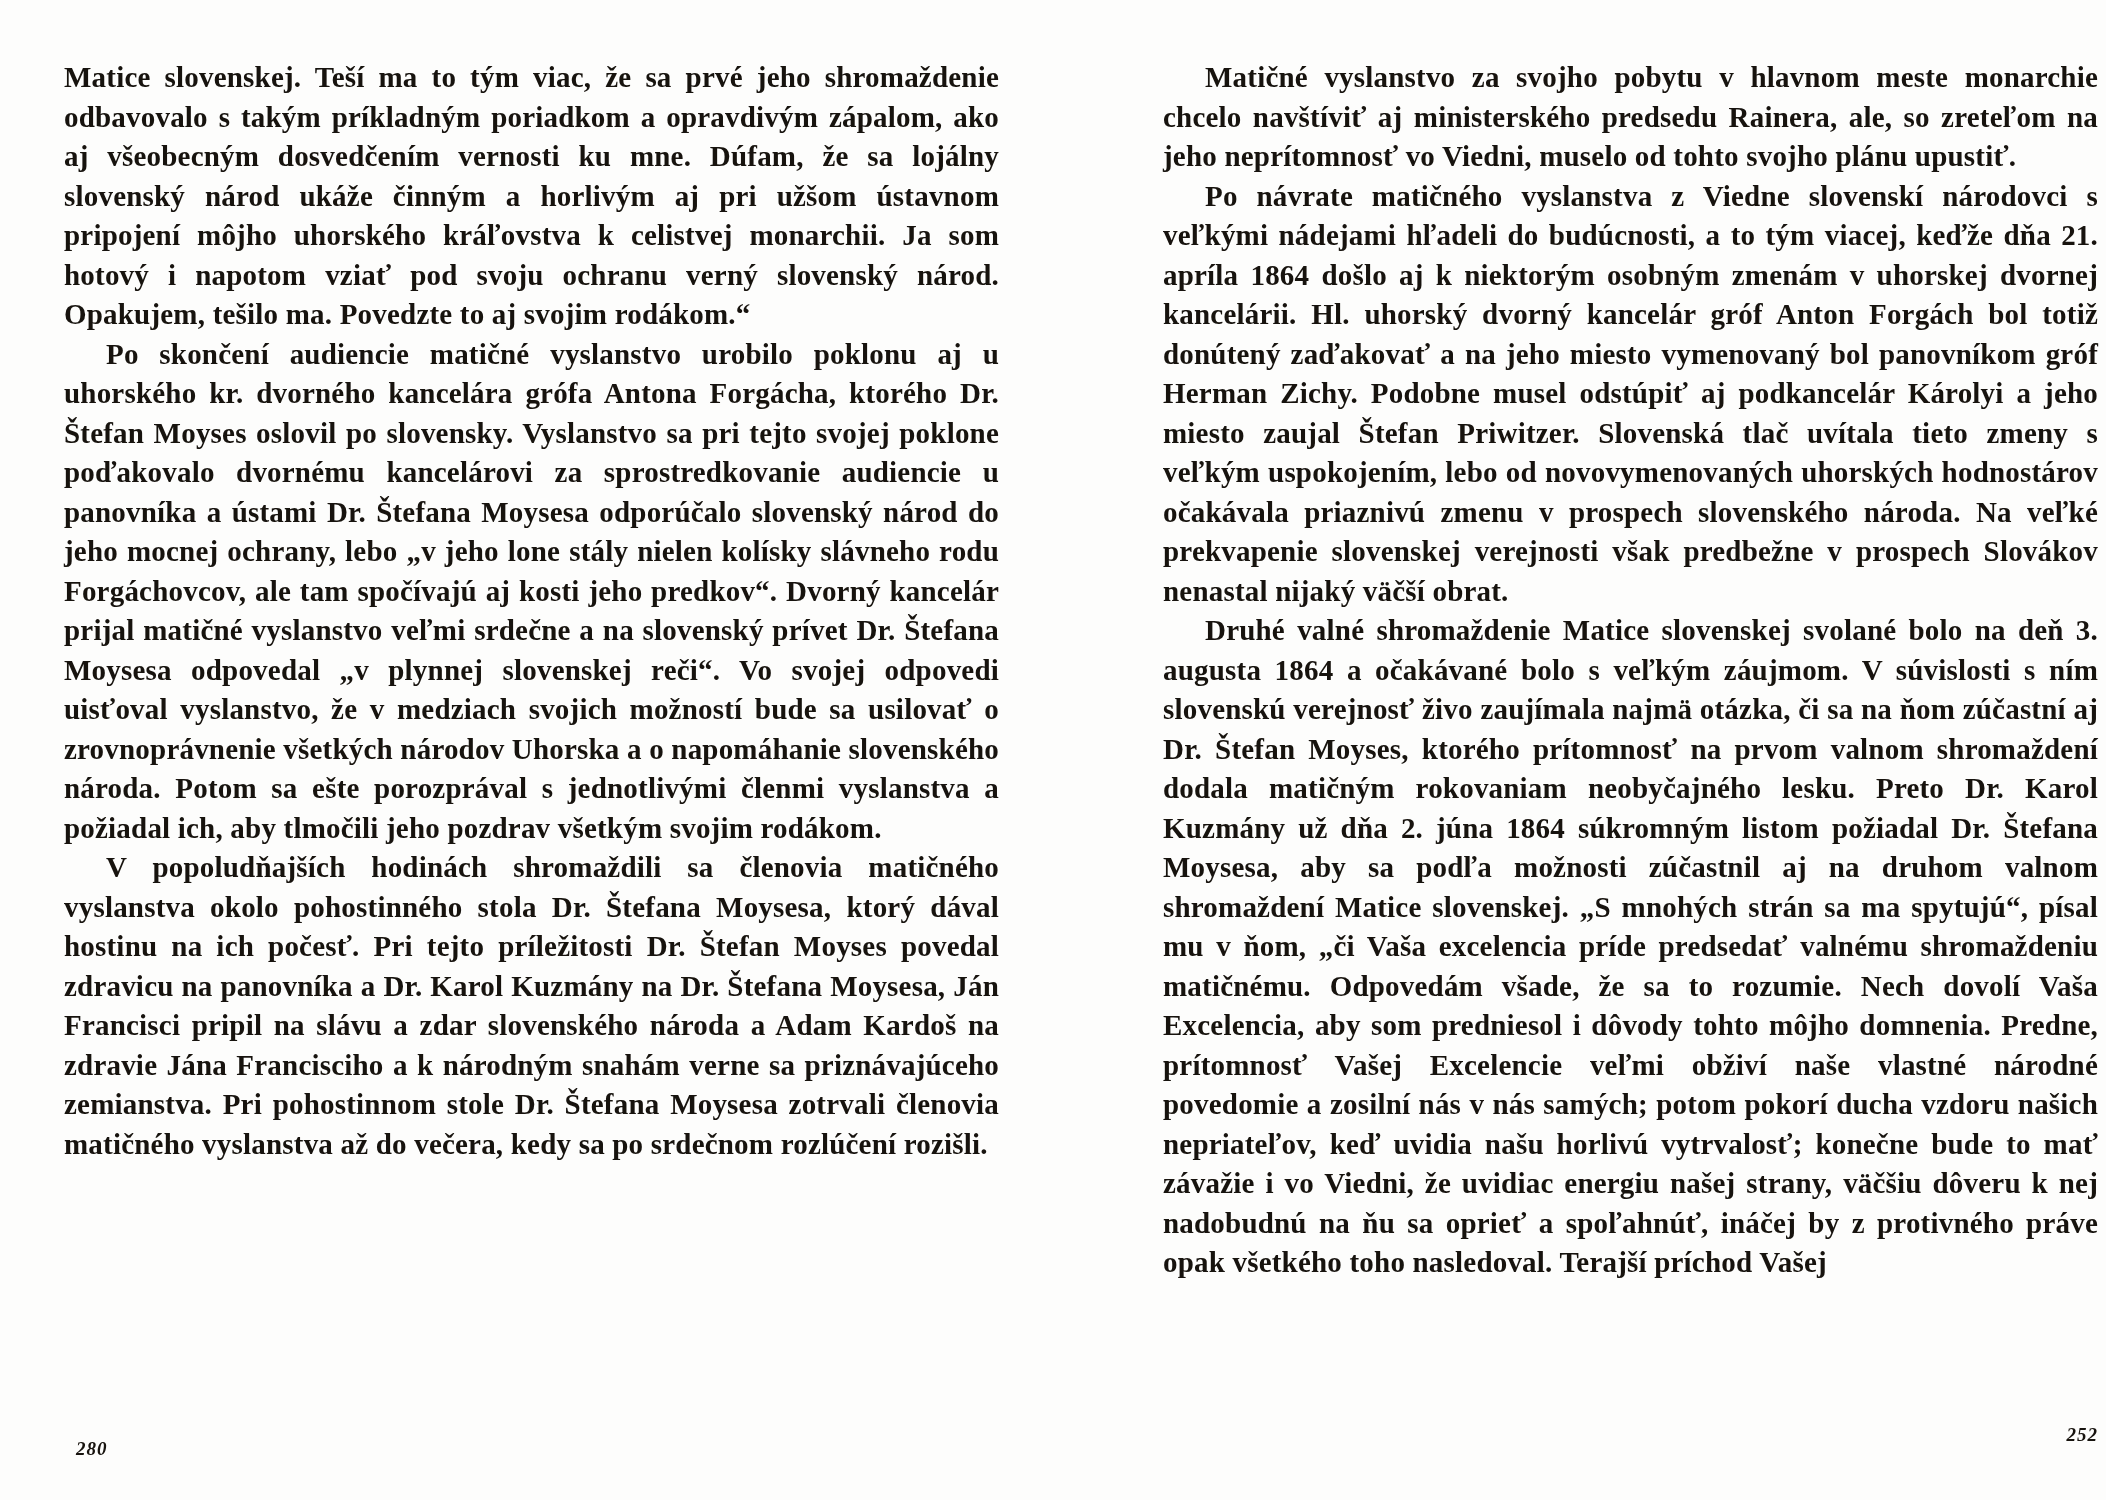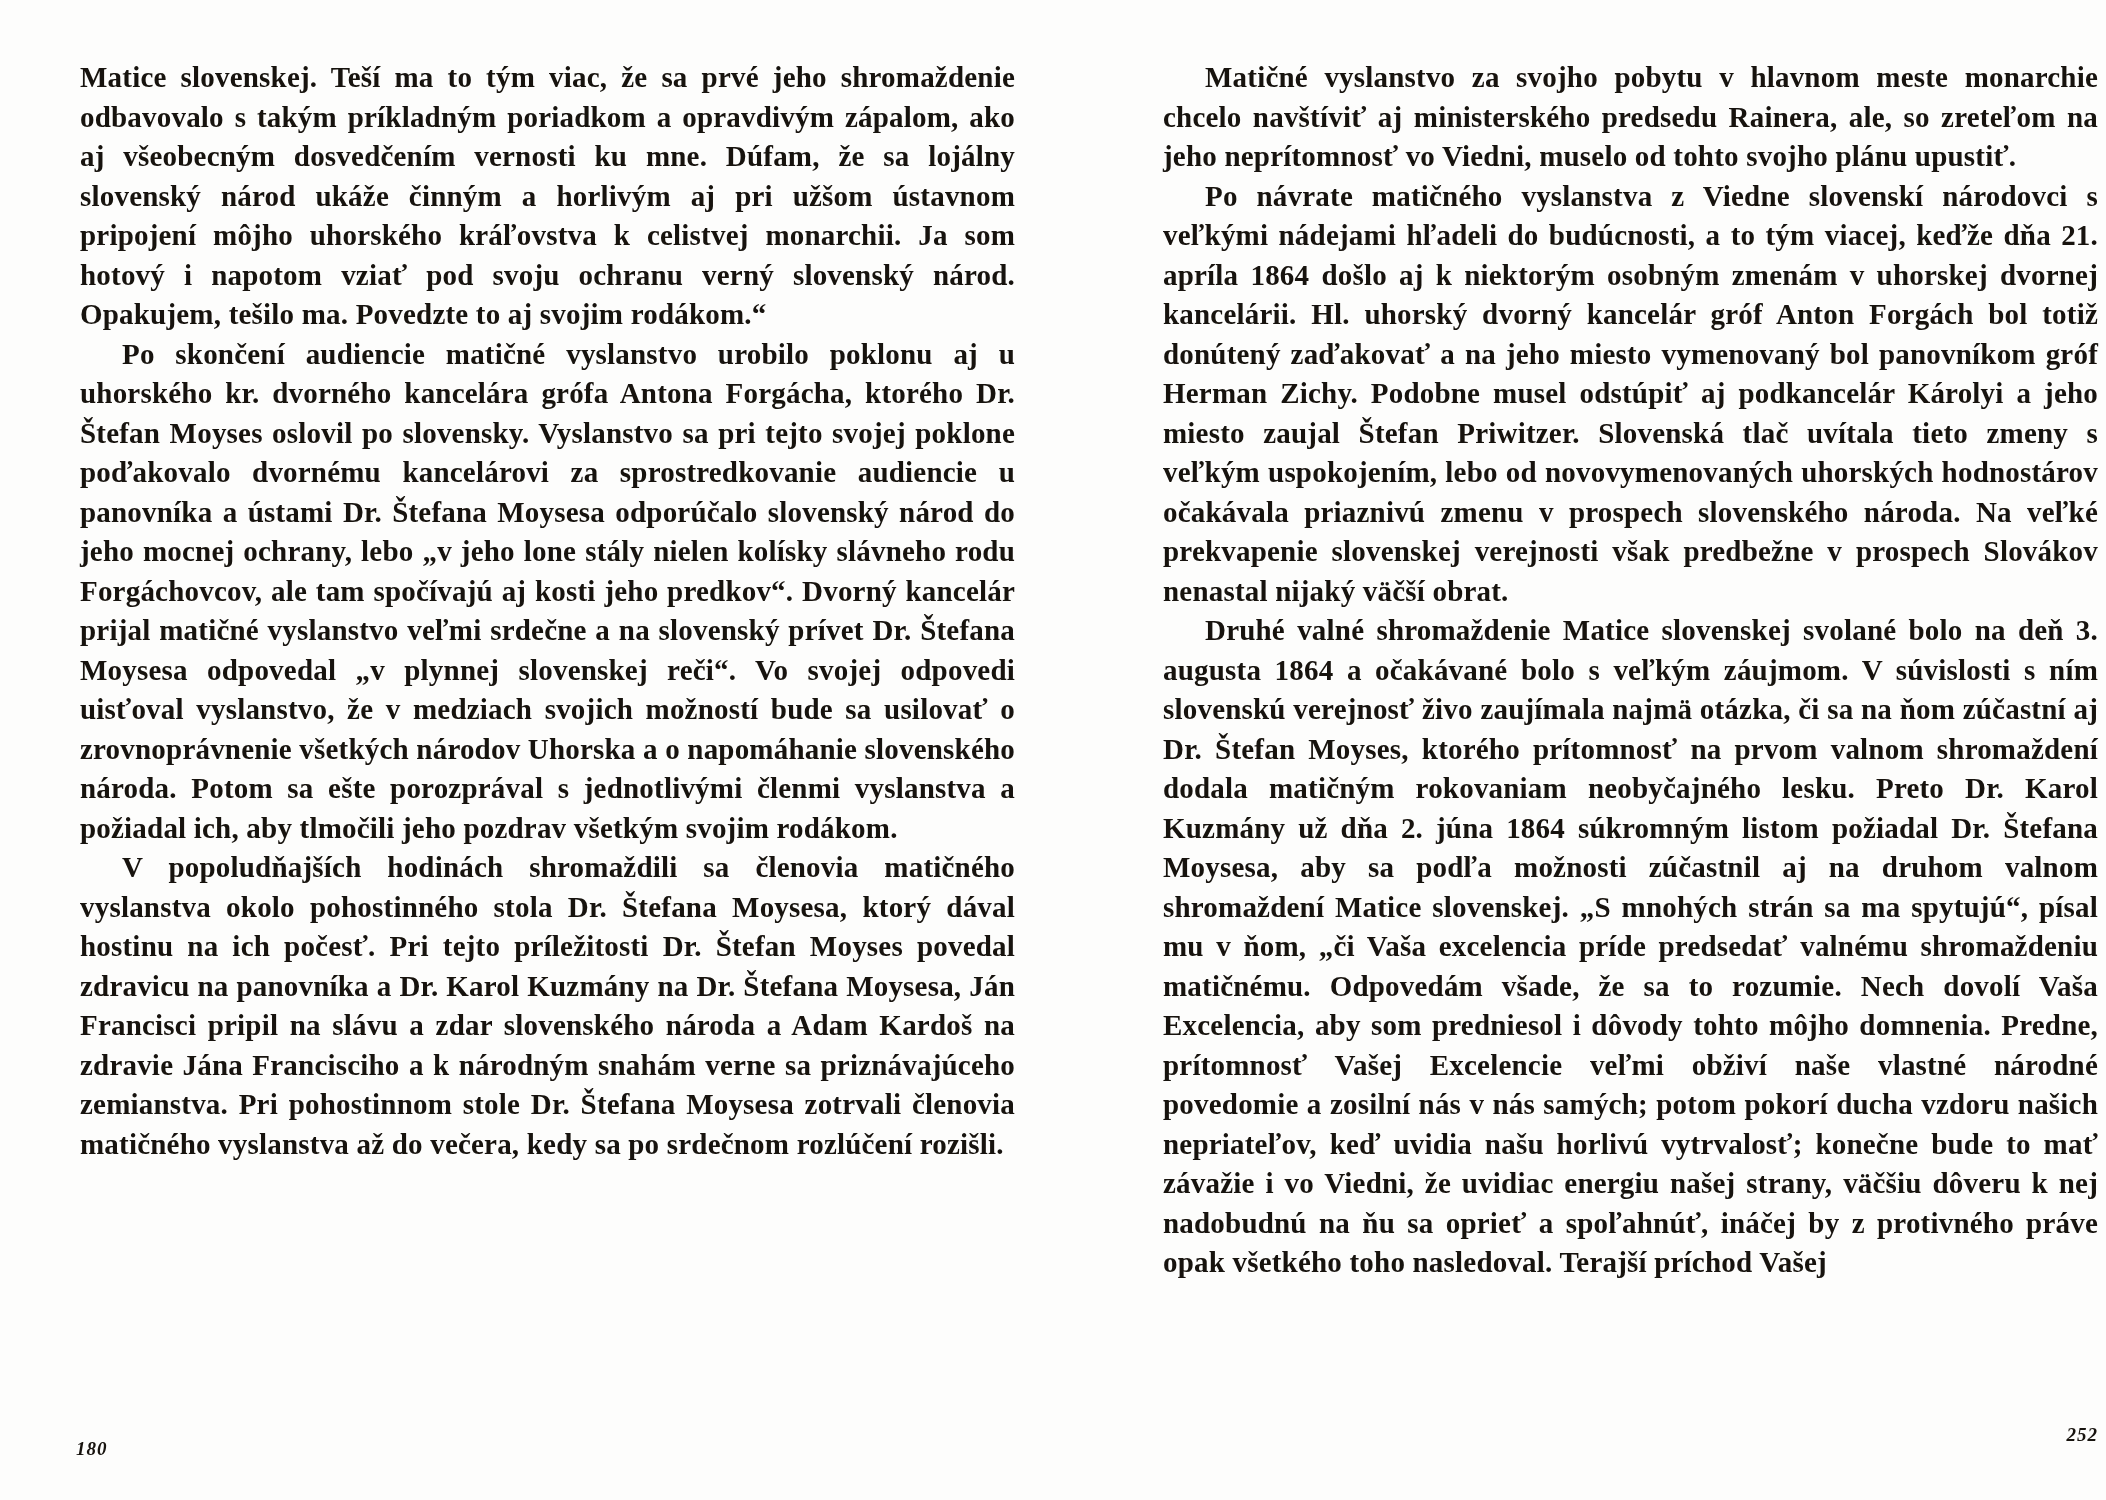--- a/index.html
+++ b/index.html
@@ -31,21 +31,21 @@
   .text-block {
     position: absolute;
     top: 58px;
     width: 935px;
     font-size: 29px;
     line-height: 39.5px;
     font-weight: 700;
     text-align: justify;
     letter-spacing: 0.2px;
   }
-  .page.left  .text-block { left: 80px; }
+  .page.left  .text-block { left: 64px; }
   .page.right .text-block { left: 110px; }
 
   .para {
     margin: 0;
     padding: 0;
   }
   .para.indent { text-indent: 42px; }
   .para.no-indent { text-indent: 0; }
 
   .page-number {
@@ -70,21 +70,21 @@
 <body>
 
 <div class="spread">
 
   <section class="page left">
     <div class="text-block">
       <p class="para no-indent">Matice slovenskej. Teší ma to tým viac, že sa prvé jeho shromaždenie odbavovalo s takým príkladným poriadkom a opravdivým zápalom, ako aj všeobecným dosvedčením vernosti ku mne. Dúfam, že sa lojálny slovenský národ ukáže činným a horlivým aj pri užšom ústavnom pripojení môjho uhorského kráľovstva k celistvej monarchii. Ja som hotový i napotom vziať pod svoju ochranu verný slovenský národ. Opakujem, tešilo ma. Povedzte to aj svojim rodákom.“</p>
       <p class="para indent">Po skončení audiencie matičné vyslanstvo urobilo poklonu aj u uhorského kr. dvorného kancelára grófa Antona Forgácha, ktorého Dr. Štefan Moyses oslovil po slovensky. Vyslanstvo sa pri tejto svojej poklone poďakovalo dvornému kancelárovi za sprostredkovanie audiencie u panovníka a ústami Dr. Štefana Moysesa odporúčalo slovenský národ do jeho mocnej ochrany, lebo „v jeho lone stály nielen kolísky slávneho rodu Forgáchovcov, ale tam spočívajú aj kosti jeho predkov“. Dvorný kancelár prijal matičné vyslanstvo veľmi srdečne a na slovenský prívet Dr. Štefana Moysesa odpovedal „v plynnej slovenskej reči“. Vo svojej odpovedi uisťoval vyslanstvo, že v medziach svojich možností bude sa usilovať o zrovnoprávnenie všetkých národov Uhorska a o napomáhanie slovenského národa. Potom sa ešte porozprával s jednotlivými členmi vyslanstva a požiadal ich, aby tlmočili jeho pozdrav všetkým svojim rodákom.</p>
       <p class="para indent">V popoludňajších hodinách shromaždili sa členovia matičného vyslanstva okolo pohostinného stola Dr. Štefana Moysesa, ktorý dával hostinu na ich počesť. Pri tejto príležitosti Dr. Štefan Moyses povedal zdravicu na panovníka a Dr. Karol Kuzmány na Dr. Štefana Moysesa, Ján Francisci pripil na slávu a zdar slovenského národa a Adam Kardoš na zdravie Jána Francisciho a k národným snahám verne sa priznávajúceho zemianstva. Pri pohostinnom stole Dr. Štefana Moysesa zotrvali členovia matičného vyslanstva až do večera, kedy sa po srdečnom rozlúčení rozišli.</p>
     </div>
-    <div class="page-number">180</div>
+    <div class="page-number">280</div>
   </section>
 
   <section class="page right">
     <div class="text-block">
       <p class="para indent">Matičné vyslanstvo za svojho pobytu v hlavnom meste monarchie chcelo navštíviť aj ministerského predsedu Rainera, ale, so zreteľom na jeho neprítomnosť vo Viedni, muselo od tohto svojho plánu upustiť.</p>
       <p class="para indent">Po návrate matičného vyslanstva z Viedne slovenskí národovci s veľkými nádejami hľadeli do budúcnosti, a to tým viacej, keďže dňa 21. apríla 1864 došlo aj k niektorým osobným zmenám v uhorskej dvornej kancelárii. Hl. uhorský dvorný kancelár gróf Anton Forgách bol totiž donútený zaďakovať a na jeho miesto vymenovaný bol panovníkom gróf Herman Zichy. Podobne musel odstúpiť aj podkancelár Károlyi a jeho miesto zaujal Štefan Priwitzer. Slovenská tlač uvítala tieto zmeny s veľkým uspokojením, lebo od novovymenovaných uhorských hodnostárov očakávala priaznivú zmenu v prospech slovenského národa. Na veľké prekvapenie slovenskej verejnosti však predbežne v prospech Slovákov nenastal nijaký väčší obrat.</p>
       <p class="para indent">Druhé valné shromaždenie Matice slovenskej svolané bolo na deň 3. augusta 1864 a očakávané bolo s veľkým záujmom. V súvislosti s ním slovenskú verejnosť živo zaujímala najmä otázka, či sa na ňom zúčastní aj Dr. Štefan Moyses, ktorého prítomnosť na prvom valnom shromaždení dodala matičným rokovaniam neobyčajného lesku. Preto Dr. Karol Kuzmány už dňa 2. júna 1864 súkromným listom požiadal Dr. Štefana Moysesa, aby sa podľa možnosti zúčastnil aj na druhom valnom shromaždení Matice slovenskej. „S mnohých strán sa ma spytujú“, písal mu v ňom, „či Vaša excelencia príde predsedať valnému shromaždeniu matičnému. Odpovedám všade, že sa to rozumie. Nech dovolí Vaša Excelencia, aby som predniesol i dôvody tohto môjho domnenia. Predne, prítomnosť Vašej Excelencie veľmi obživí naše vlastné národné povedomie a zosilní nás v nás samých; potom pokorí ducha vzdoru našich nepriateľov, keď uvidia našu horlivú vytrvalosť; konečne bude to mať závažie i vo Viedni, že uvidiac energiu našej strany, väčšiu dôveru k nej nadobudnú na ňu sa oprieť a spoľahnúť, ináčej by z protivného práve opak všetkého toho nasledoval. Terajší príchod Vašej</p>
     </div>
     <div class="page-number">252</div>
   </section>

